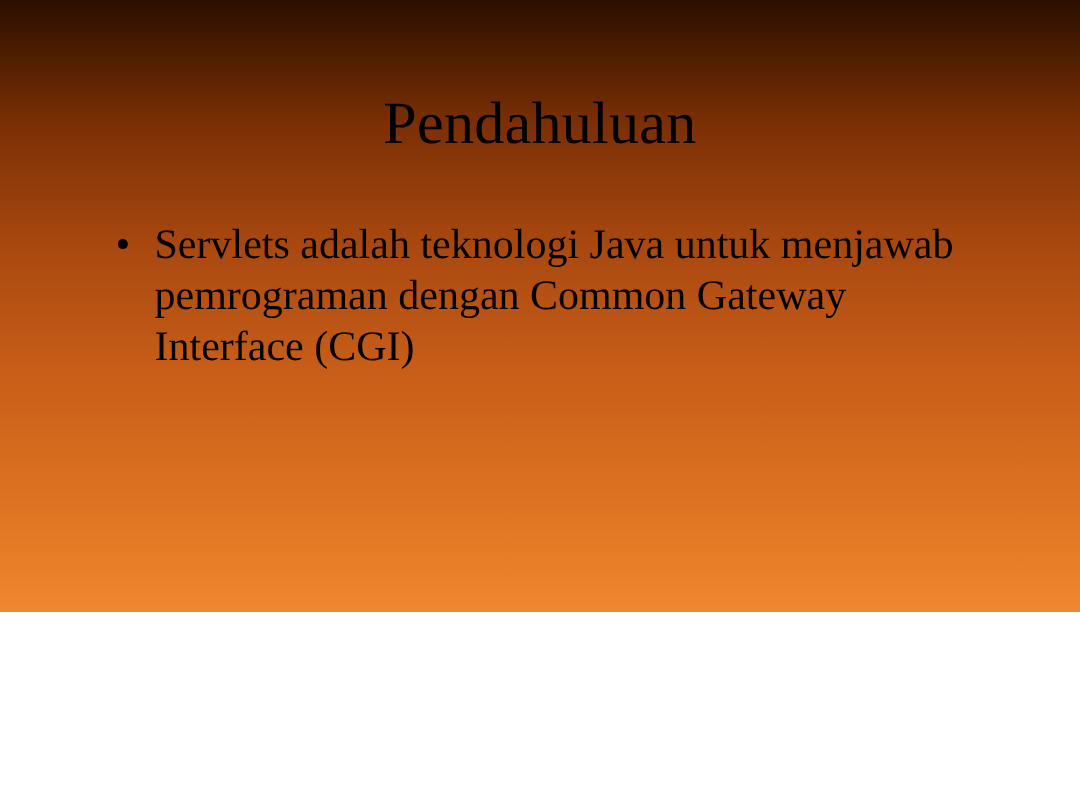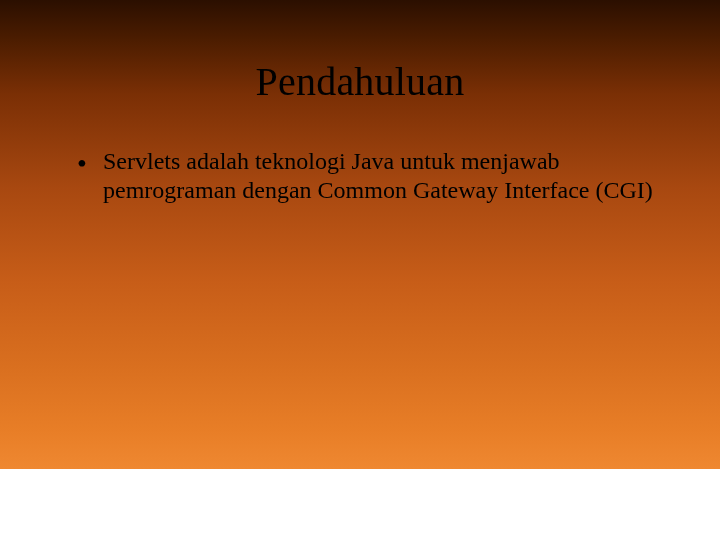--- a/index.html
+++ b/index.html
@@ -4,21 +4,21 @@
 <style>
   html, body {
     margin: 0;
     padding: 0;
     width: 720px;
     height: 540px;
     overflow: hidden;
   }
   .slide {
     width: 720px;
-    height: 469px;
+    height: 408px;
     background: linear-gradient(to bottom,
       #2b0f00 0%,
       #4a1c00 8%,
       #7a2f05 20%,
       #a84810 40%,
       #c75d18 60%,
       #d96f1f 78%,
       #e87e27 92%,
       #ef8831 100%);
     font-family: "Times New Roman", Times, serif;
@@ -31,21 +31,21 @@
     font-size: 40px;
     font-weight: 400;
     padding-top: 58px;
     margin: 0 0 42px 0;
     letter-spacing: 0.2px;
   }
   ul.bullets {
     list-style: none;
     margin: 0;
     padding: 0 0 0 22px;
-    font-size: 24px;
+    font-size: 28px;
     line-height: 1.22;
   }
   ul.bullets > li {
     position: relative;
     padding-left: 26px;
     margin-bottom: 6px;
   }
   ul.bullets > li::before {
     content: "•";
     position: absolute;

